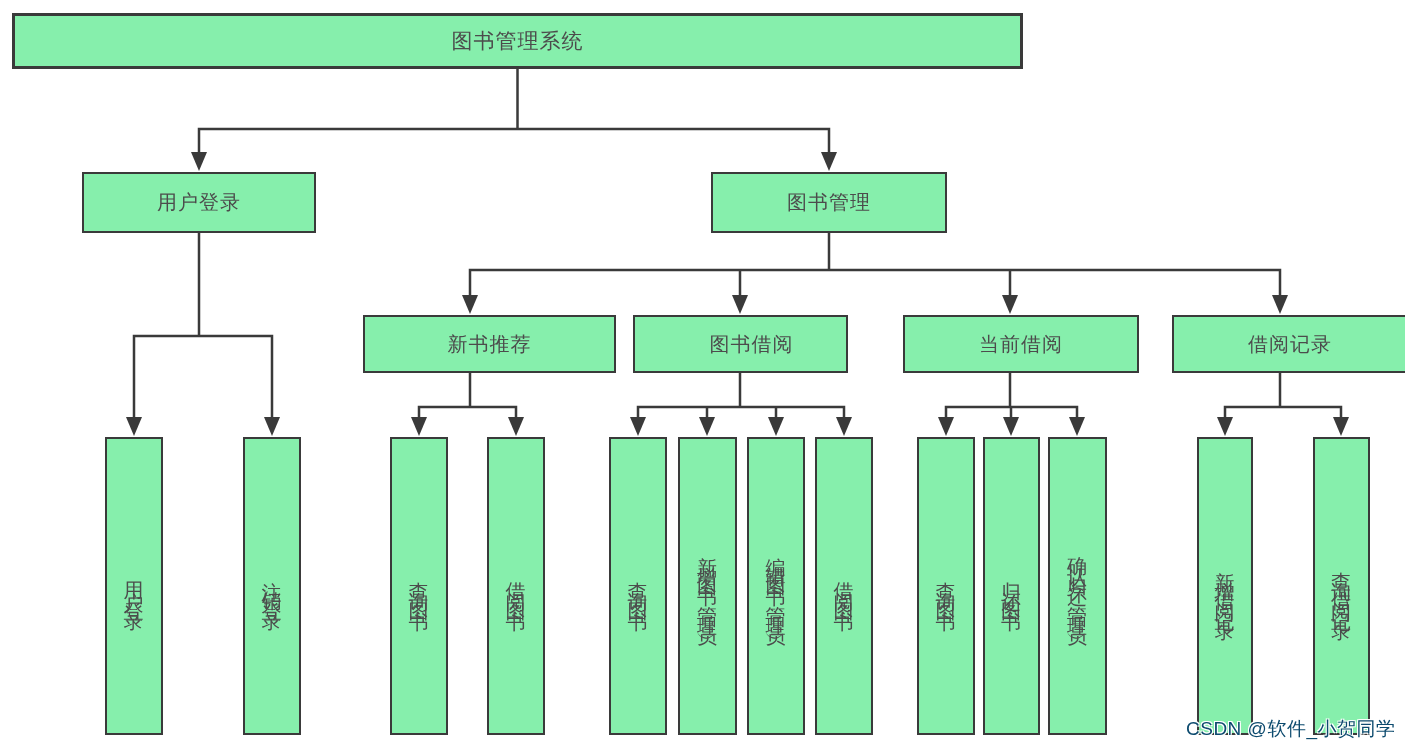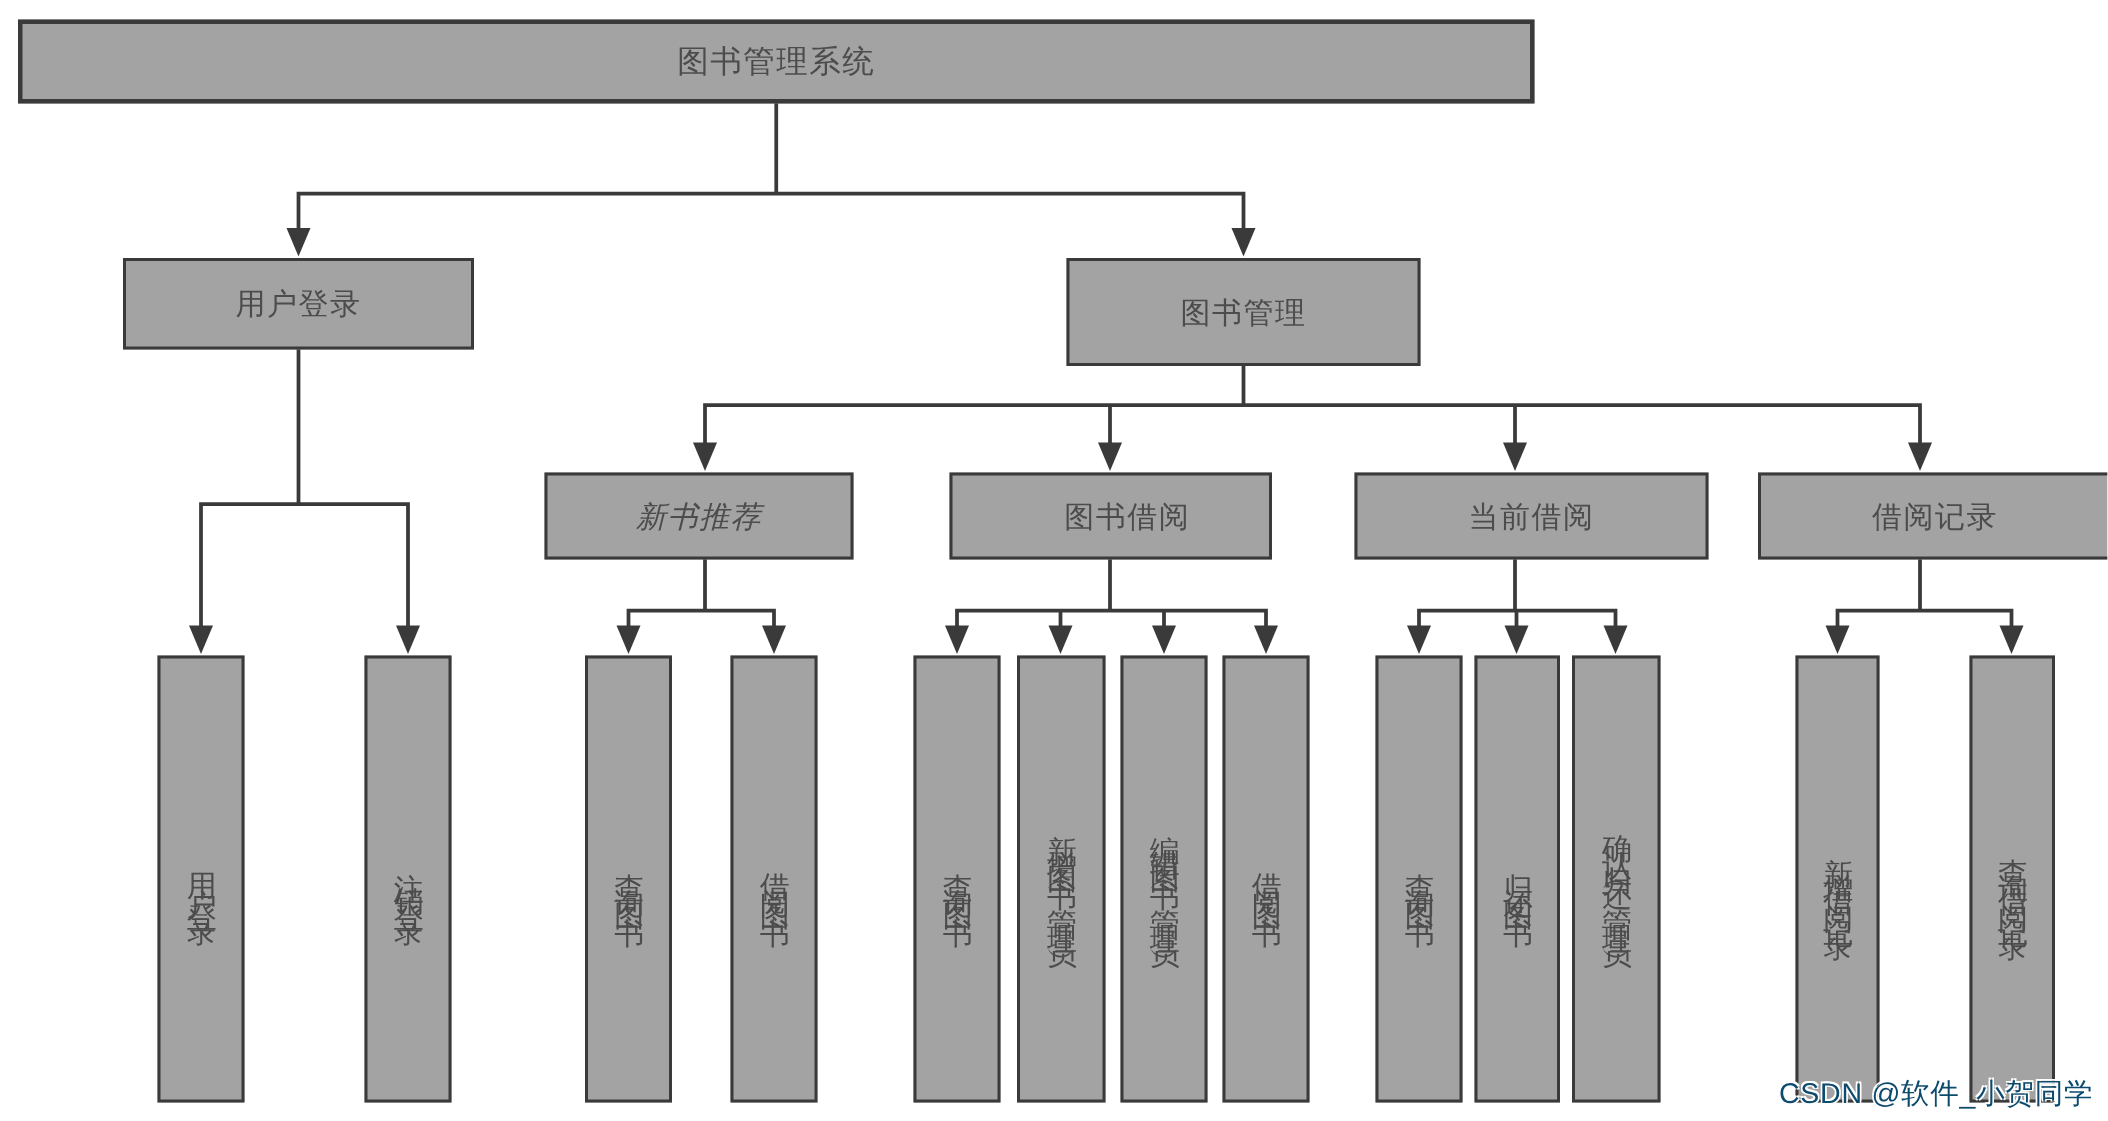--- a/index.html
+++ b/index.html
@@ -7,21 +7,21 @@
     position:relative;
     width:1405px;height:747px;
     background:#ffffff;
     font-family:"Liberation Sans","DejaVu Sans",sans-serif;
     overflow:hidden;
   }
   .connectors{position:absolute;left:0;top:0;z-index:1;}
   .node{
     position:absolute;
     box-sizing:border-box;
-    background:#a3a3a3;
+    background:#86efac;
     border:2.5px solid #3a3a3a;
     display:flex;align-items:center;justify-content:center;
     color:#4c4c4c;
     z-index:2;
   }
   .node.root{border-width:3px;}
   .h span{font-size:20px;letter-spacing:1px;white-space:nowrap;}
   .root span{font-size:21px;}
   .v span{
     writing-mode:vertical-rl;
@@ -95,25 +95,25 @@
     </g>
   </svg>
 
   <div class="node root h" style="left:12px;top:13px;width:1011px;height:56px;">
     <span>图书管理系统</span>
   </div>
 
   <div class="node h" style="left:82px;top:172px;width:234px;height:61px;">
     <span>用户登录</span>
   </div>
-  <div class="node h" style="left:711px;top:172px;width:236px;height:72px;">
+  <div class="node h" style="left:711px;top:172px;width:236px;height:61px;">
     <span>图书管理</span>
   </div>
 
-  <div class="node h" style="left:363px;top:315px;width:206px;height:58px;font-style:italic;">
+  <div class="node h" style="left:363px;top:315px;width:253px;height:58px;">
     <span>新书推荐</span>
   </div>
   <div class="node h" style="left:633px;top:315px;width:215px;height:58px;padding-left:22px;">
     <span>图书借阅</span>
   </div>
   <div class="node h" style="left:903px;top:315px;width:236px;height:58px;">
     <span>当前借阅</span>
   </div>
   <div class="node h" style="left:1172px;top:315px;width:236px;height:58px;">
     <span>借阅记录</span>

